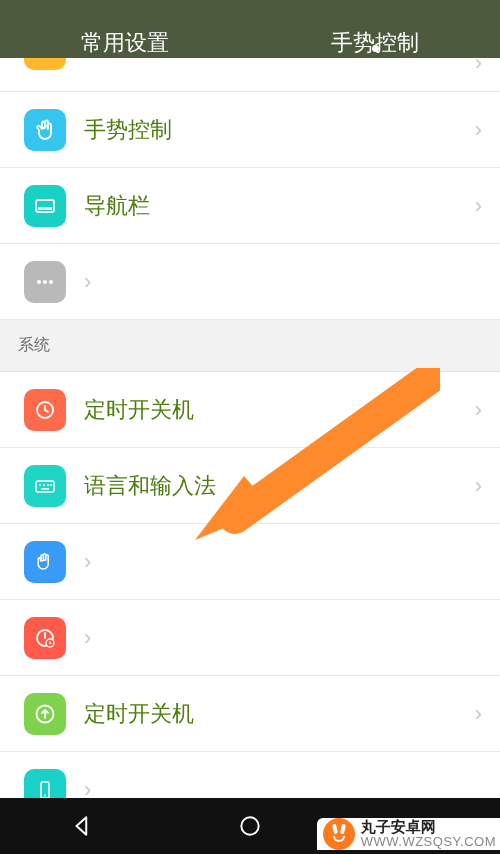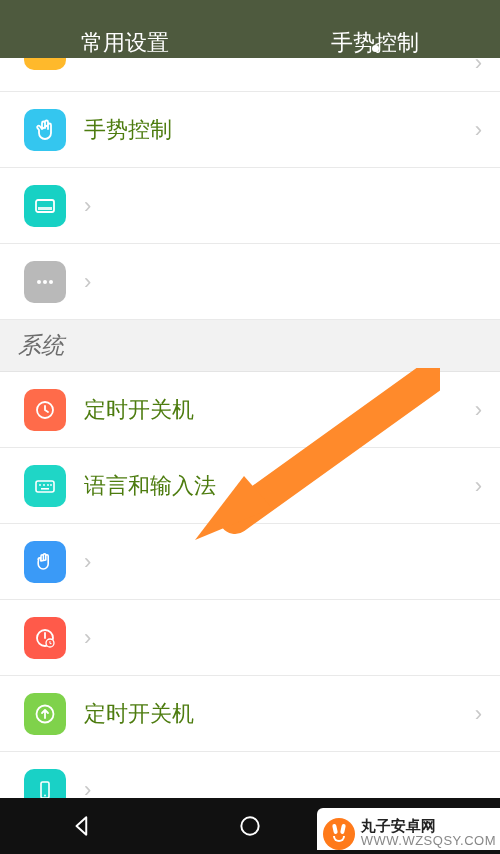--- a/index.html
+++ b/index.html
@@ -66,26 +66,25 @@
   }
   .chevron {
     color: #c9c9c9;
     font-size: 22px;
   }
 
   .section-header {
     height: 52px;
     background: #f2f2f2;
     color: #6d6d6d;
-    font-size: 23px;
+    font-size: 16px;
     display: flex;
     align-items: center;
     padding-left: 18px;
     border-bottom: 1px solid #e4e4e4;
-    font-style: italic;
   }
 
   
   .nav-bar {
     position: absolute;
     bottom: 0;
     width: 100%;
     height: 56px;
     background: #111;
     display: flex;
@@ -105,24 +104,25 @@
     pointer-events: none;
     z-index: 50;
   }
 
   
   .watermark {
     position: absolute;
     right: 0;
     bottom: 4px;
     display: flex;
+    align-items: center;
     gap: 6px;
     z-index: 60;
     background:#fff;
-    padding:10px 4px 0 6px;
+    padding:0 4px 0 6px;
     border-top-left-radius:6px;
   }
   .wm-logo {
     width: 32px; height: 32px;
     background: #ff7a1a;
     border-radius: 50%;
     display:flex;align-items:center;justify-content:center;
     position: relative;
   }
   .wm-logo::before, .wm-logo::after {
@@ -166,20 +166,21 @@
     <div class="chevron">›</div>
   </div>
 
   <div class="row">
     <div class="icon" style="background:#17d1c4">
       <svg width="24" height="24" viewBox="0 0 24 24">
           <rect x="3" y="6" width="18" height="12" rx="2" stroke="#fff" stroke-width="1.8" fill="none"></rect>
           <rect x="5" y="13" width="14" height="3" fill="#fff" opacity="0.85"></rect>
         </svg>
     </div>
+    <div class="label">导航栏</div>
     <div class="chevron">›</div>
   </div>
 
   <div class="row">
     <div class="icon" style="background:#b9b9b9">
       <svg width="24" height="24" viewBox="0 0 24 24">
           <circle cx="6" cy="12" r="2" fill="#fff"></circle>
           <circle cx="12" cy="12" r="2" fill="#fff"></circle>
           <circle cx="18" cy="12" r="2" fill="#fff"></circle>
         </svg>

